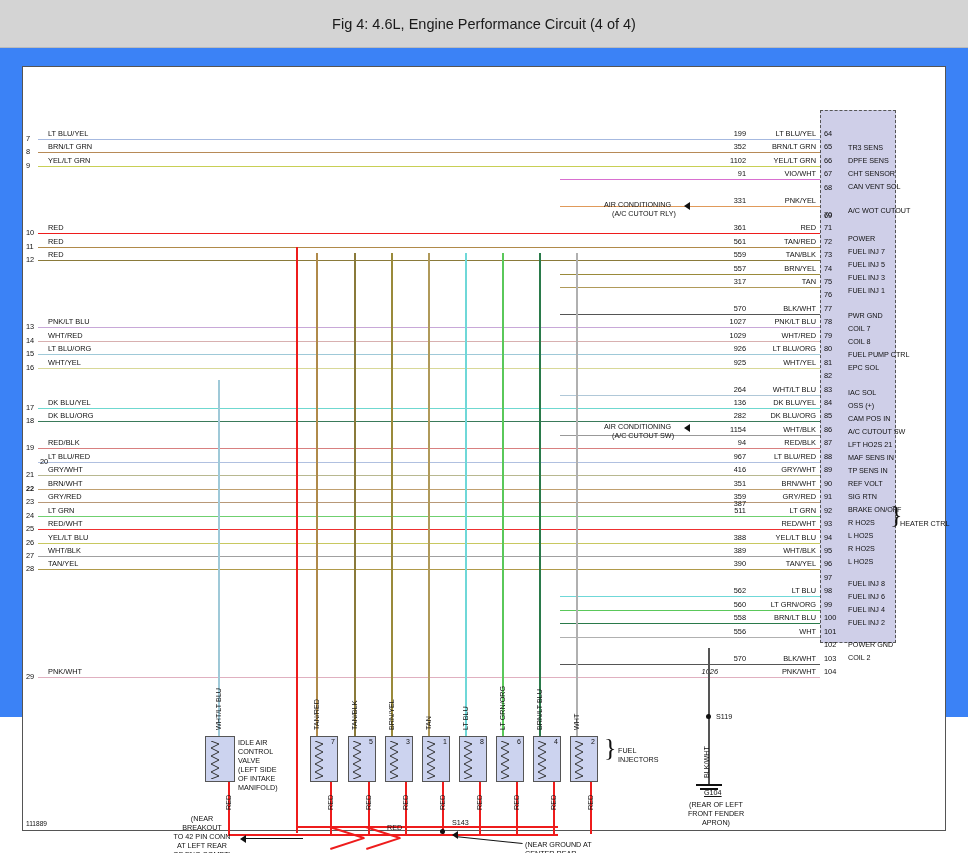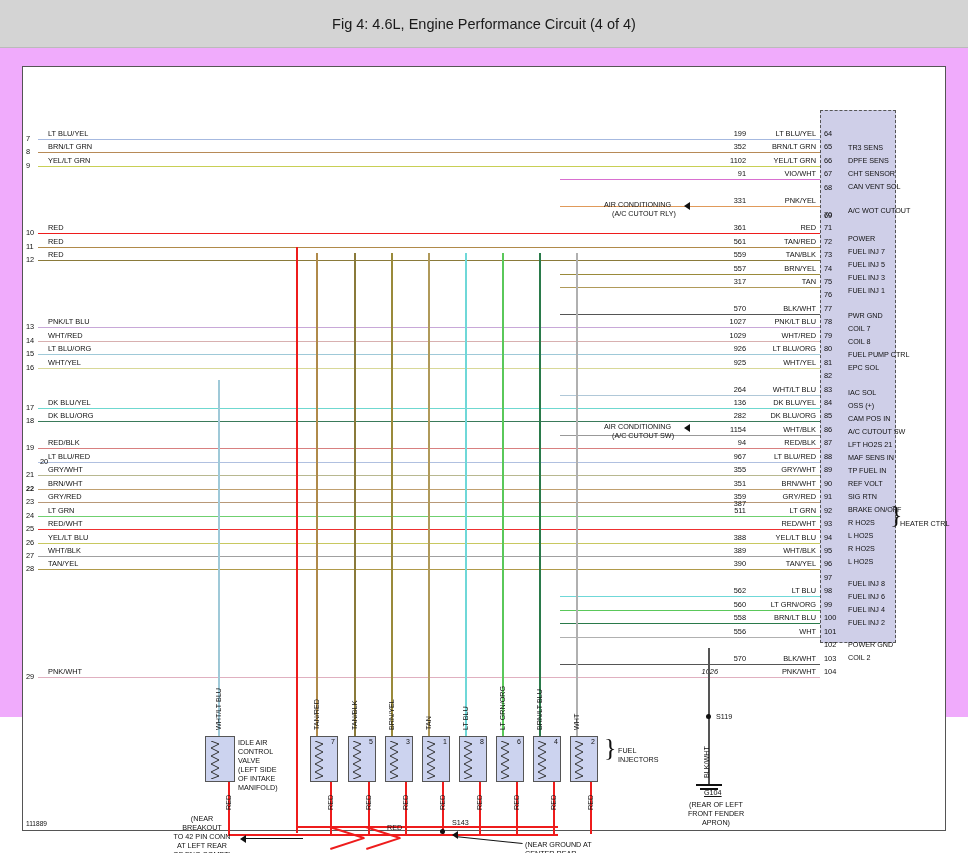--- a/index.html
+++ b/index.html
@@ -2,21 +2,21 @@
 <html><head>
 <meta charset="utf-8">
 <style>
   html,body{margin:0;padding:0;background:#fff;}
   body{width:968px;height:853px;font-family:"Liberation Sans",sans-serif;overflow:hidden;}
   #titlebar{
     width:968px;height:48px;background:#d4d4d4;border-bottom:1px solid #bbb;
     display:flex;align-items:center;justify-content:center;box-sizing:border-box;
   }
   #titlebar .t{font-size:14.5px;color:#1a1a1a;}
-  #canvas{position:relative;width:968px;height:669px;background:#f0abfc;}
+  #canvas{position:relative;width:968px;height:669px;background:#3b82f6;}
   #frame{position:absolute;left:22px;top:18px;width:924px;height:765px;border:1px solid #555;box-sizing:border-box;background:#fff;}
   .lbl{position:absolute;font-size:7.4px;color:#111;white-space:nowrap;line-height:8px;}
   .lbl.r{text-align:right;}
   .num{position:absolute;font-size:7.4px;color:#111;white-space:nowrap;text-align:right;line-height:8px;}
   .pinl{position:absolute;font-size:7.4px;color:#111;white-space:nowrap;line-height:8px;}
   .vwire{position:absolute;}
   .hwire{position:absolute;}
   .vert-txt{position:absolute;font-size:7.2px;color:#111;white-space:nowrap;
     transform-origin:0 0;transform:rotate(-90deg);}
   #pcm{
@@ -166,21 +166,21 @@
       <div class="pinl" style="left: 824px; top: 391px;">87</div>
       <div class="hwire" style="left: 38px; top: 414px; width: 782px; height: 1.4px; background: rgb(176, 192, 224);"></div>
       <div class="lbl" style="left: 48px; top: 405px;">LT BLU/RED</div>
       <div class="pinl" style="left: 26px; top: 410px; margin-left: 14px;">20</div>
       <div class="num" style="left: 700px; width: 46px; top: 405px;">967</div>
       <div class="lbl r" style="left: 748px; width: 68px; top: 405px;">LT BLU/RED</div>
       <div class="pinl" style="left: 824px; top: 405px;">88</div>
       <div class="hwire" style="left: 38px; top: 427px; width: 782px; height: 1.4px; background: rgb(184, 184, 144);"></div>
       <div class="lbl" style="left: 48px; top: 418px;">GRY/WHT</div>
       <div class="pinl" style="left: 26px; top: 423px;">21</div>
-      <div class="num" style="left: 700px; width: 46px; top: 418px;">355</div>
+      <div class="num" style="left: 700px; width: 46px; top: 418px;">416</div>
       <div class="lbl r" style="left: 748px; width: 68px; top: 418px;">GRY/WHT</div>
       <div class="pinl" style="left: 824px; top: 418px;">89</div>
       <div class="hwire" style="left: 38px; top: 441px; width: 782px; height: 1.4px; background: rgb(192, 160, 112);"></div>
       <div class="lbl" style="left: 48px; top: 432px;">BRN/WHT</div>
       <div class="pinl" style="left: 26px; top: 437px; font-weight: bold;">22</div>
       <div class="num" style="left: 700px; width: 46px; top: 432px;">351</div>
       <div class="lbl r" style="left: 748px; width: 68px; top: 432px;">BRN/WHT</div>
       <div class="pinl" style="left: 824px; top: 432px;">90</div>
       <div class="hwire" style="left: 38px; top: 454px; width: 782px; height: 1.4px; background: rgb(184, 152, 120);"></div>
       <div class="lbl" style="left: 48px; top: 445px;">GRY/RED</div>
@@ -263,21 +263,21 @@
       <div class="cap" style="left: 848px; top: 276px;">COIL 7</div>
       <div class="cap" style="left: 848px; top: 289px;">COIL 8</div>
       <div class="cap" style="left: 848px; top: 302px;">FUEL PUMP CTRL</div>
       <div class="cap" style="left: 848px; top: 315px;">EPC SOL</div>
       <div class="cap" style="left: 848px; top: 340px;">IAC SOL</div>
       <div class="cap" style="left: 848px; top: 353px;">OSS (+)</div>
       <div class="cap" style="left: 848px; top: 366px;">CAM POS IN</div>
       <div class="cap" style="left: 848px; top: 379px;">A/C CUTOUT SW</div>
       <div class="cap" style="left: 848px; top: 392px;">LFT HO2S 21</div>
       <div class="cap" style="left: 848px; top: 405px;">MAF SENS IN</div>
-      <div class="cap" style="left: 848px; top: 418px;">TP FUEL IN</div>
+      <div class="cap" style="left: 848px; top: 418px;">TP SENS IN</div>
       <div class="cap" style="left: 848px; top: 431px;">REF VOLT</div>
       <div class="cap" style="left: 848px; top: 444px;">SIG RTN</div>
       <div class="cap" style="left: 848px; top: 457px;">BRAKE ON/OFF</div>
       <div class="cap" style="left: 848px; top: 470px;">R HO2S</div>
       <div class="cap" style="left: 848px; top: 483px;">L HO2S</div>
       <div class="cap" style="left: 848px; top: 496px;">R HO2S</div>
       <div class="cap" style="left: 848px; top: 509px;">L HO2S</div>
       <div class="cap" style="left: 848px; top: 531px;">FUEL INJ 8</div>
       <div class="cap" style="left: 848px; top: 544px;">FUEL INJ 6</div>
       <div class="cap" style="left: 848px; top: 557px;">FUEL INJ 4</div>

